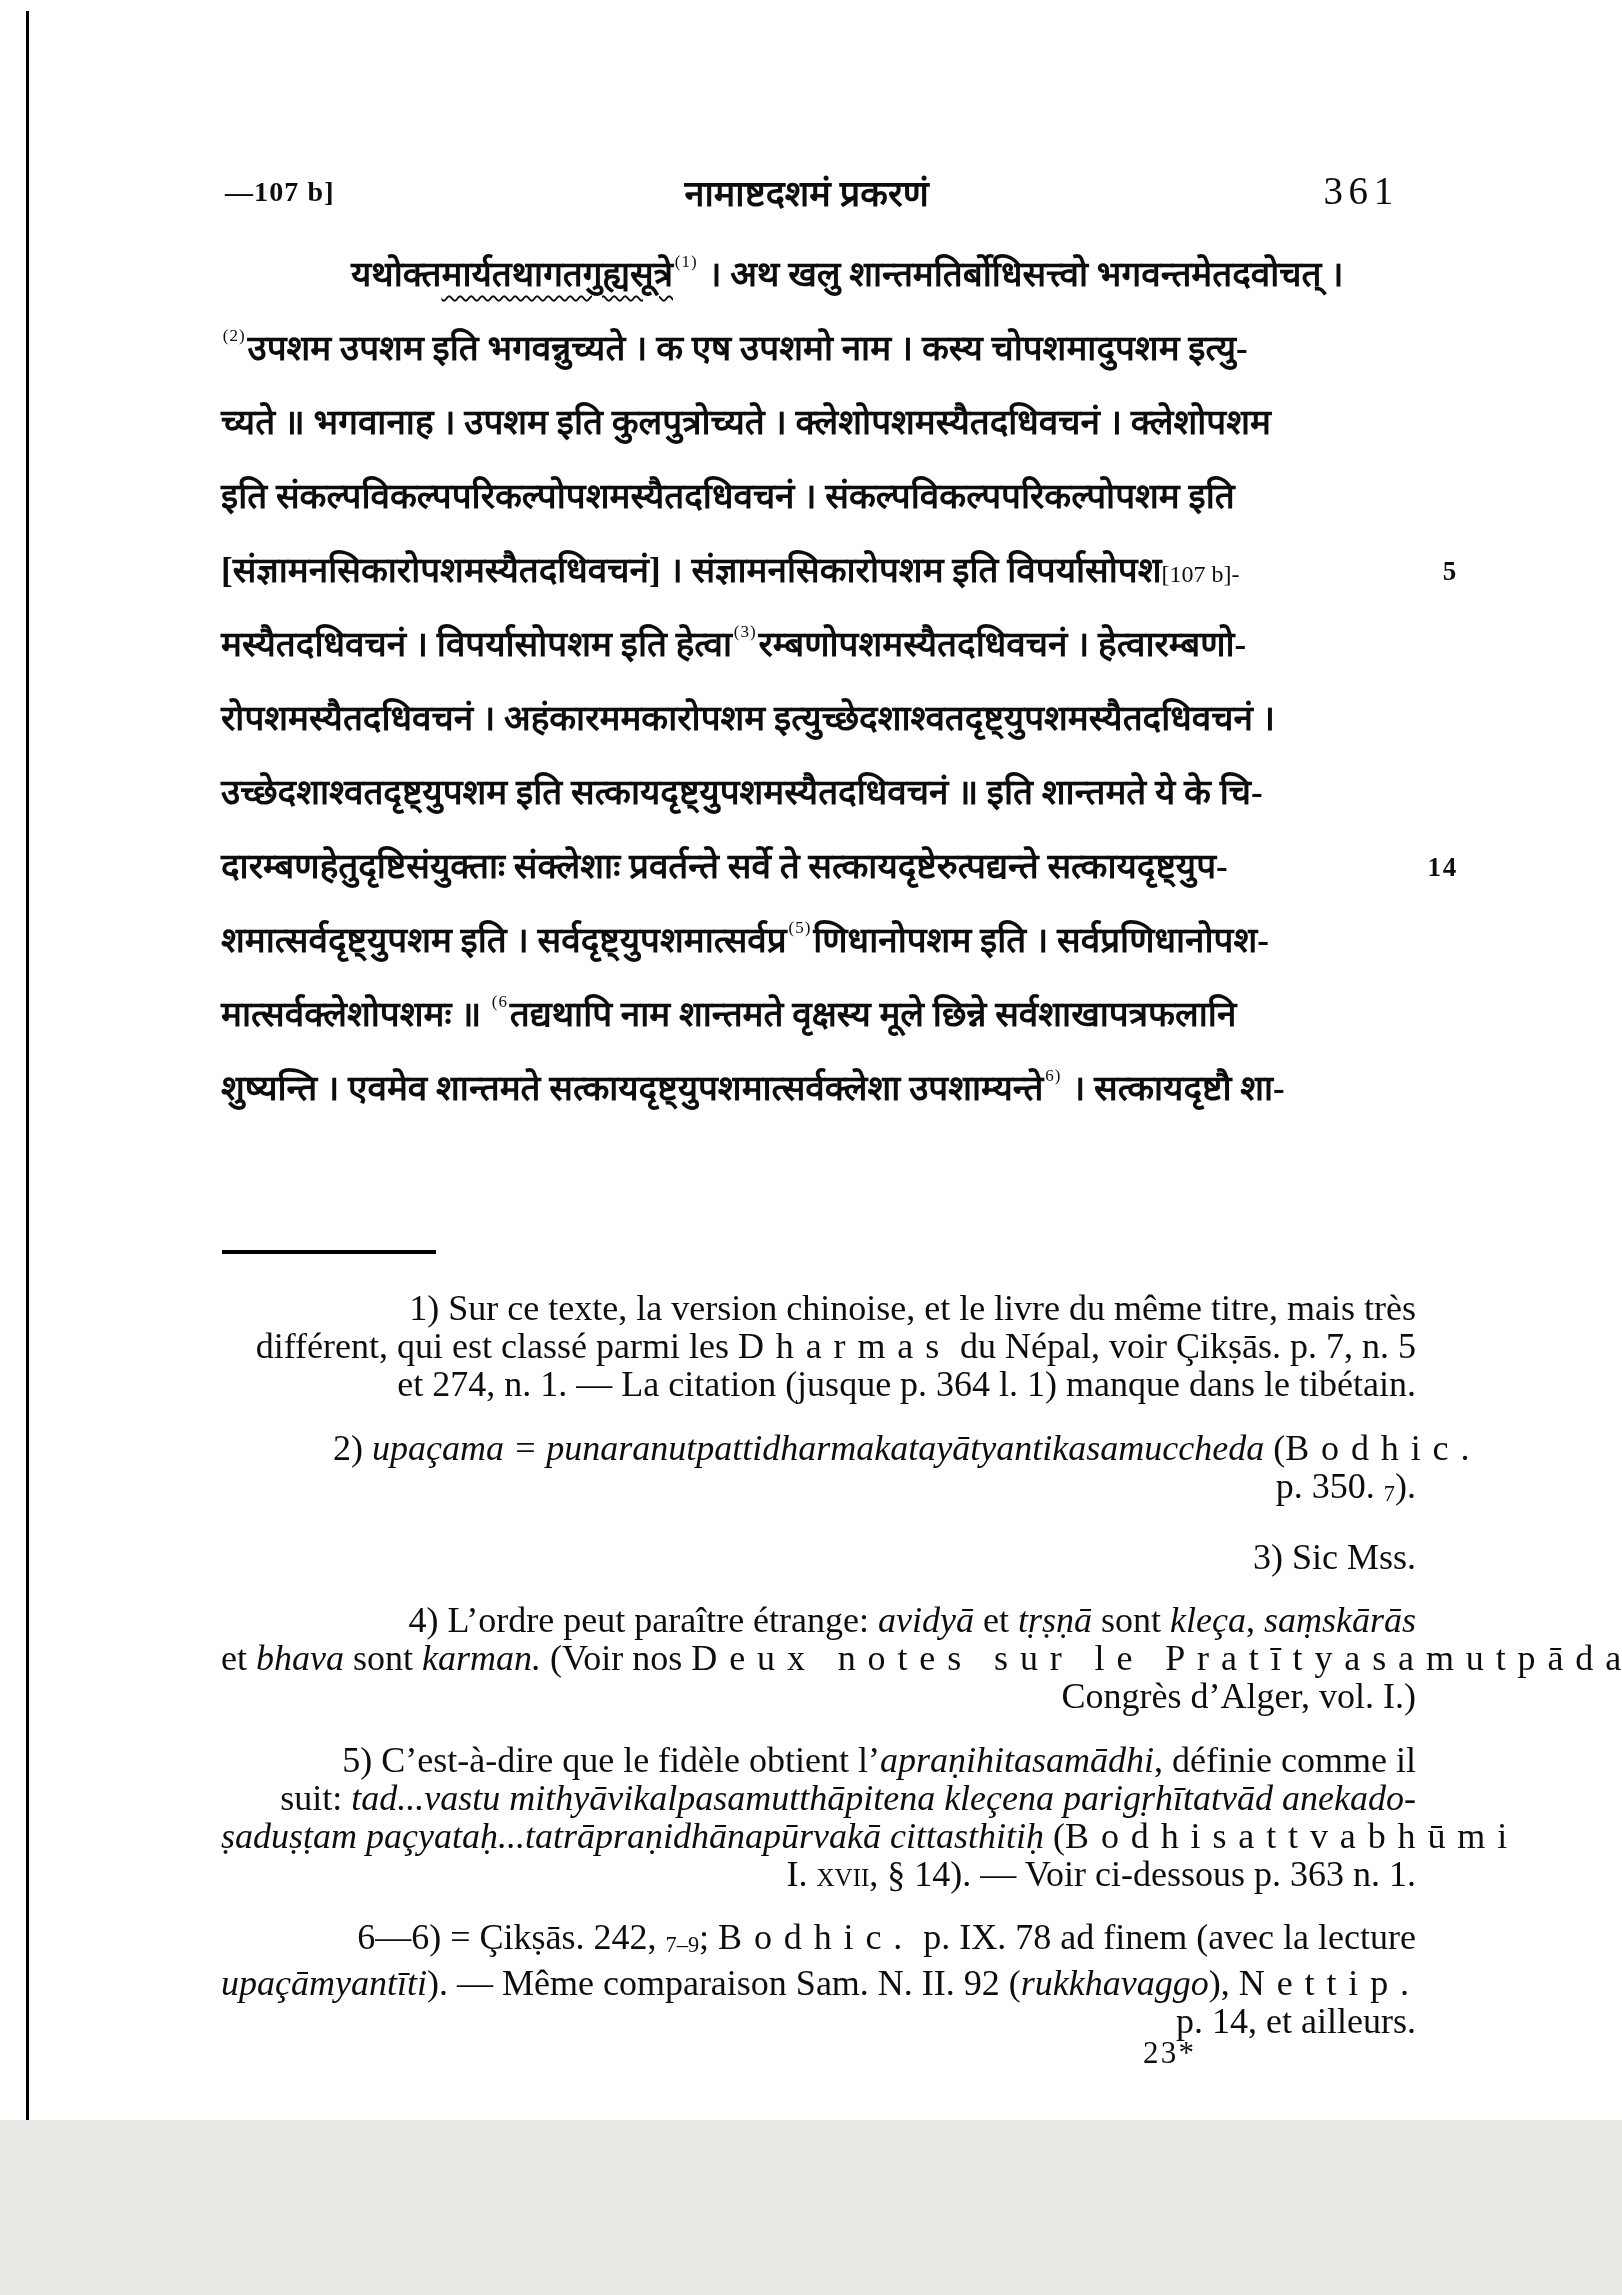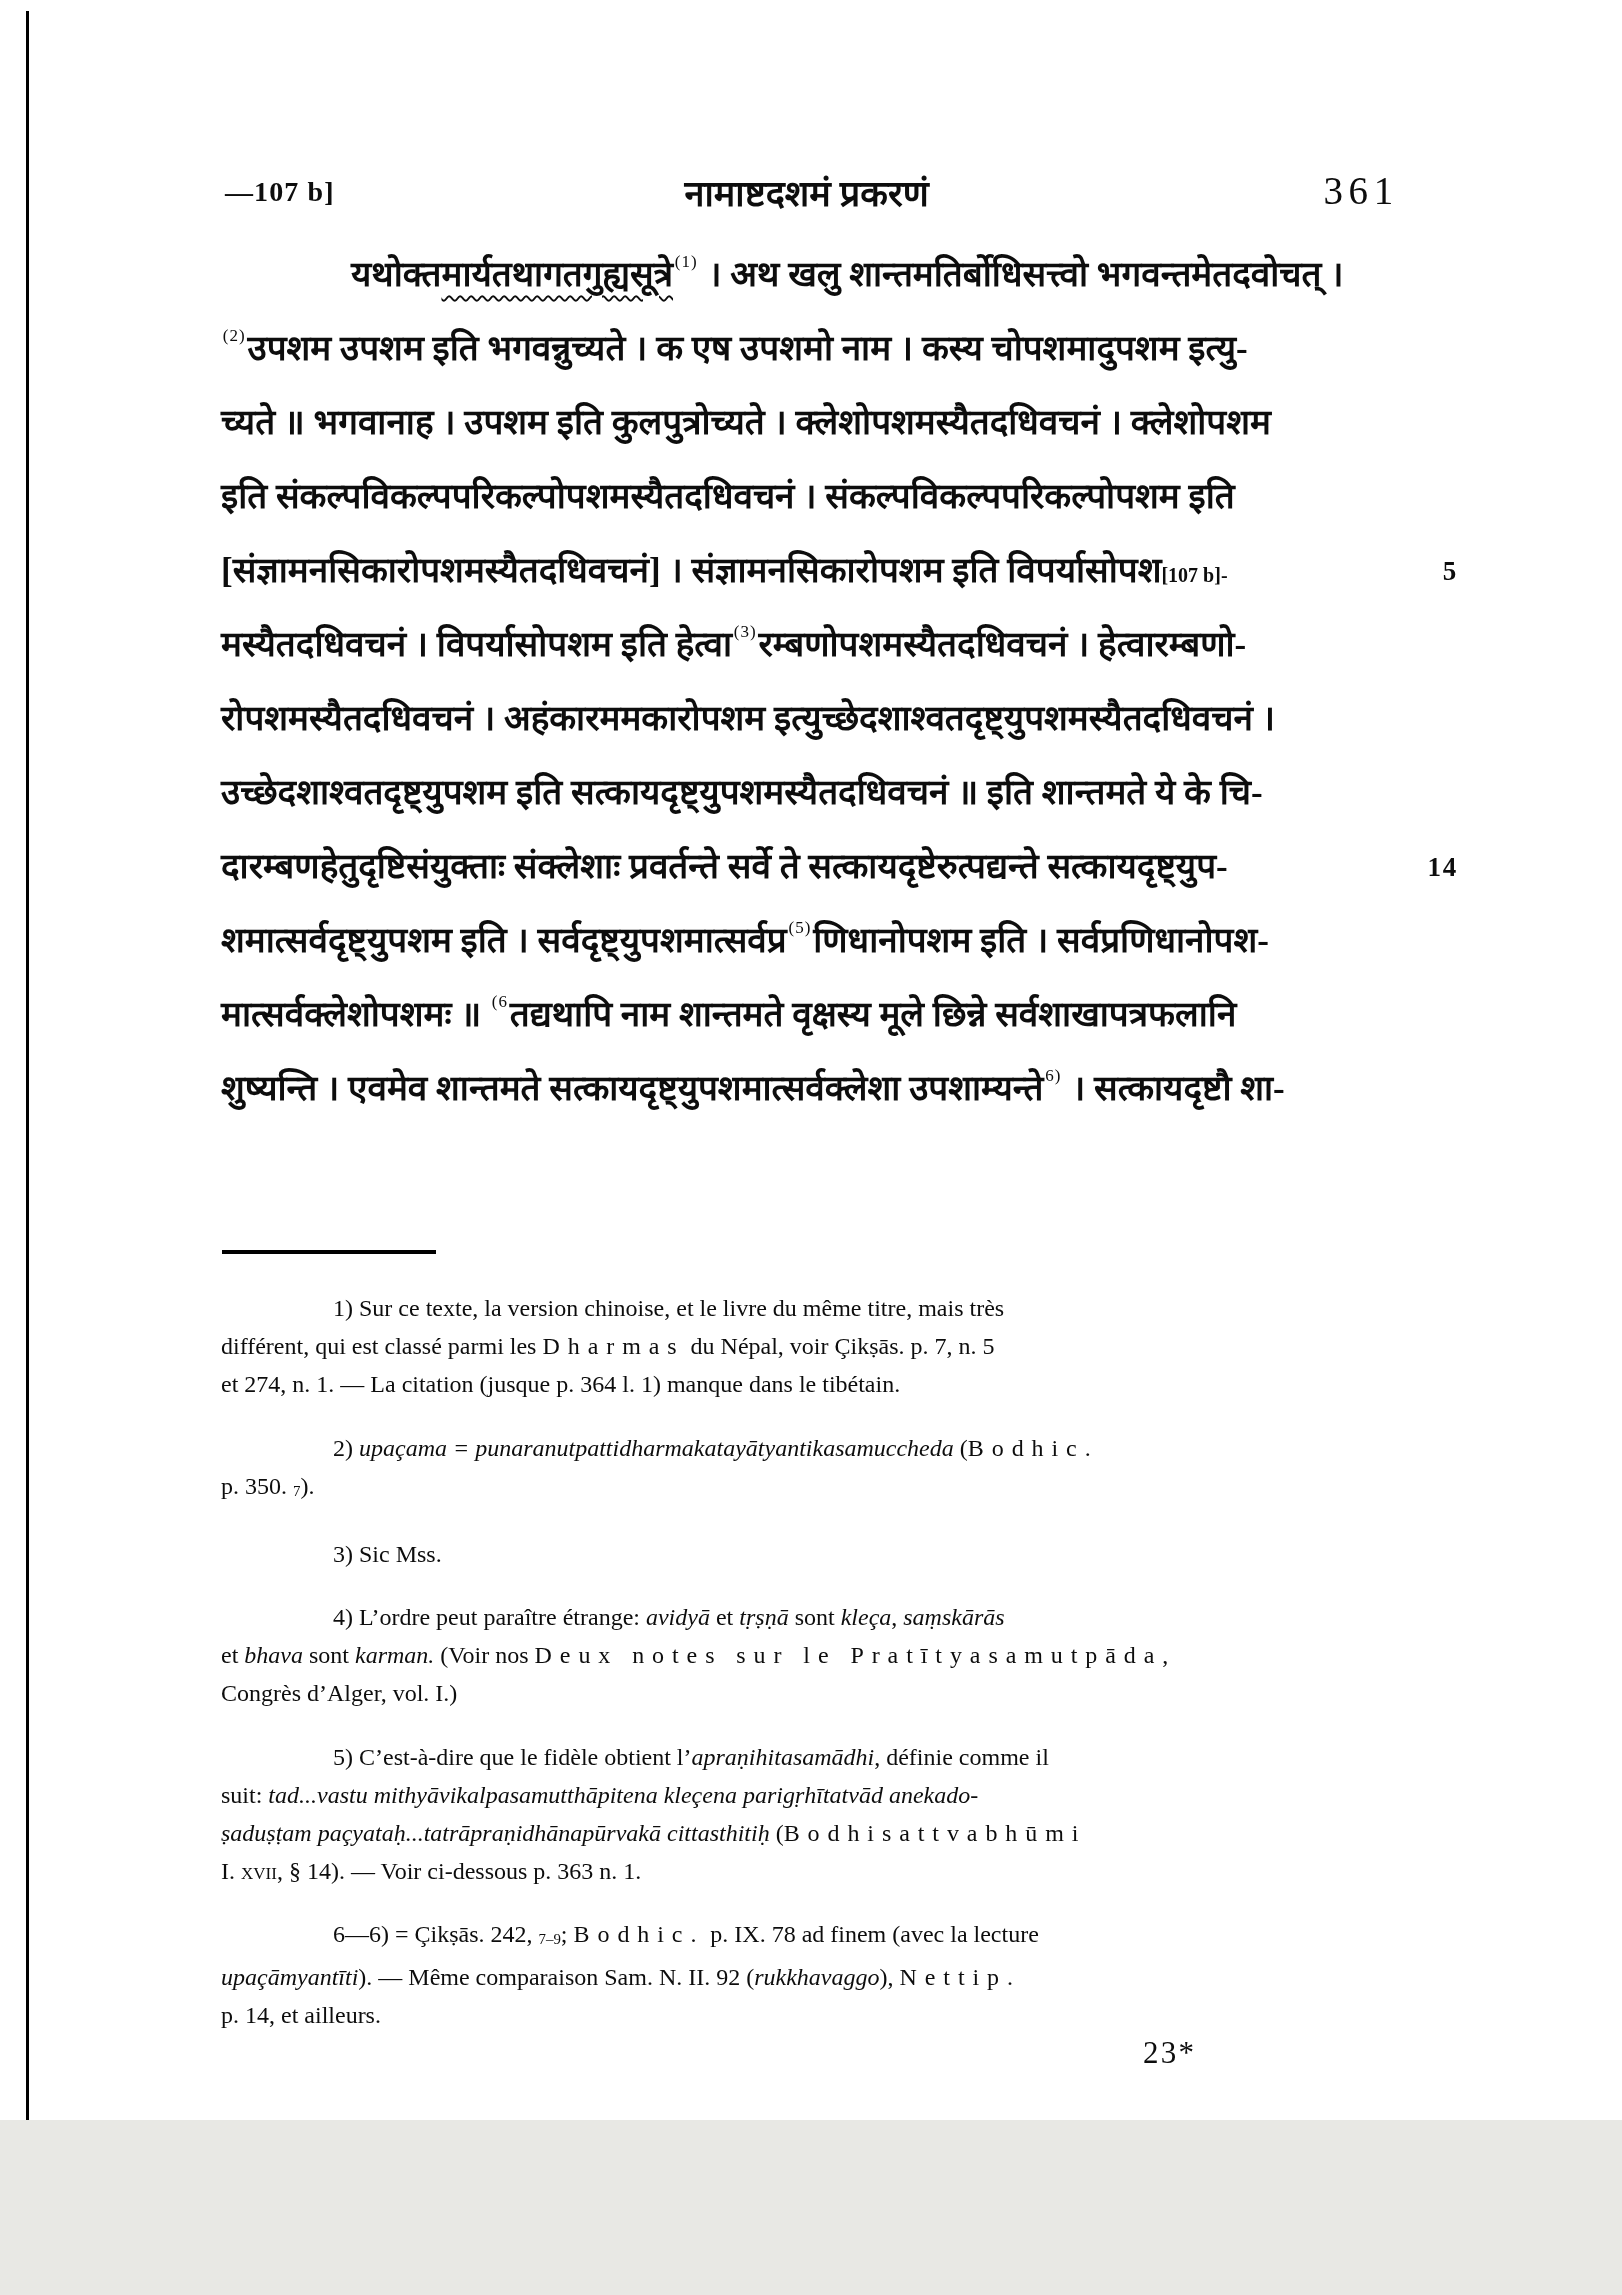--- a/index.html
+++ b/index.html
@@ -20,28 +20,28 @@
   .folio{position:absolute;left:225px;top:8px;font-size:28px;font-weight:700;letter-spacing:1.1px;}
   .title{position:absolute;left:50%;transform:translateX(-52%);top:0;font-size:36px;font-weight:700;white-space:nowrap;}
   .pagenum{position:absolute;right:224px;top:0;font-size:39px;letter-spacing:5.7px;margin-left:12px;}
 
   
   .dev-body{position:absolute;left:221px;top:238px;width:1178px;}
   .dev-line{position:relative;height:74px;line-height:74px;font-size:35px;white-space:nowrap;font-weight:600;}
   .dev-line.indent{padding-left:130px;}
   .seg-wavy{text-decoration:underline;text-decoration-style:wavy;text-decoration-thickness:1.7px;text-underline-offset:9px;}
   .seg-sup{font-size:17px;font-weight:400;position:relative;top:-19px;letter-spacing:1.1px;margin:0 1.7px;font-family:"Liberation Serif",serif;}
-  .seg-rom{font-size:20px;font-weight:700;font-family:"Liberation Serif",serif;}
+  .seg-rom{font-size:24px;font-weight:400;font-family:"Liberation Serif",serif;}
   .margin-num{position:absolute;right:-59px;top:0;height:74px;line-height:74px;font-size:27px;font-weight:700;letter-spacing:1.7px;font-family:"Liberation Serif",serif;}
 
   
   .fn-rule{position:absolute;left:222px;top:1250px;width:214px;height:4px;background:#000;}
   .footnotes{position:absolute;left:221px;top:1289px;width:1195px;}
   .footnote{margin:0 0 25.5px 0;}
-  .fn-line{line-height:38px;font-size:24px;white-space:nowrap;}
+  .fn-line{line-height:38px;font-size:36px;white-space:nowrap;text-align:right;}
   .fn-line.indent{padding-left:112px;}
   .seg-i{font-style:italic;}
   .seg-sp{letter-spacing:0.33em;}
   .seg-sc{font-variant:small-caps;}
   .seg-sub{font-size:0.62em;vertical-align:-0.12em;}
 
   .signature{position:absolute;left:1143px;top:2035px;font-size:31px;font-weight:400;letter-spacing:2.3px;}
 </style>
 </head>
 <body>

